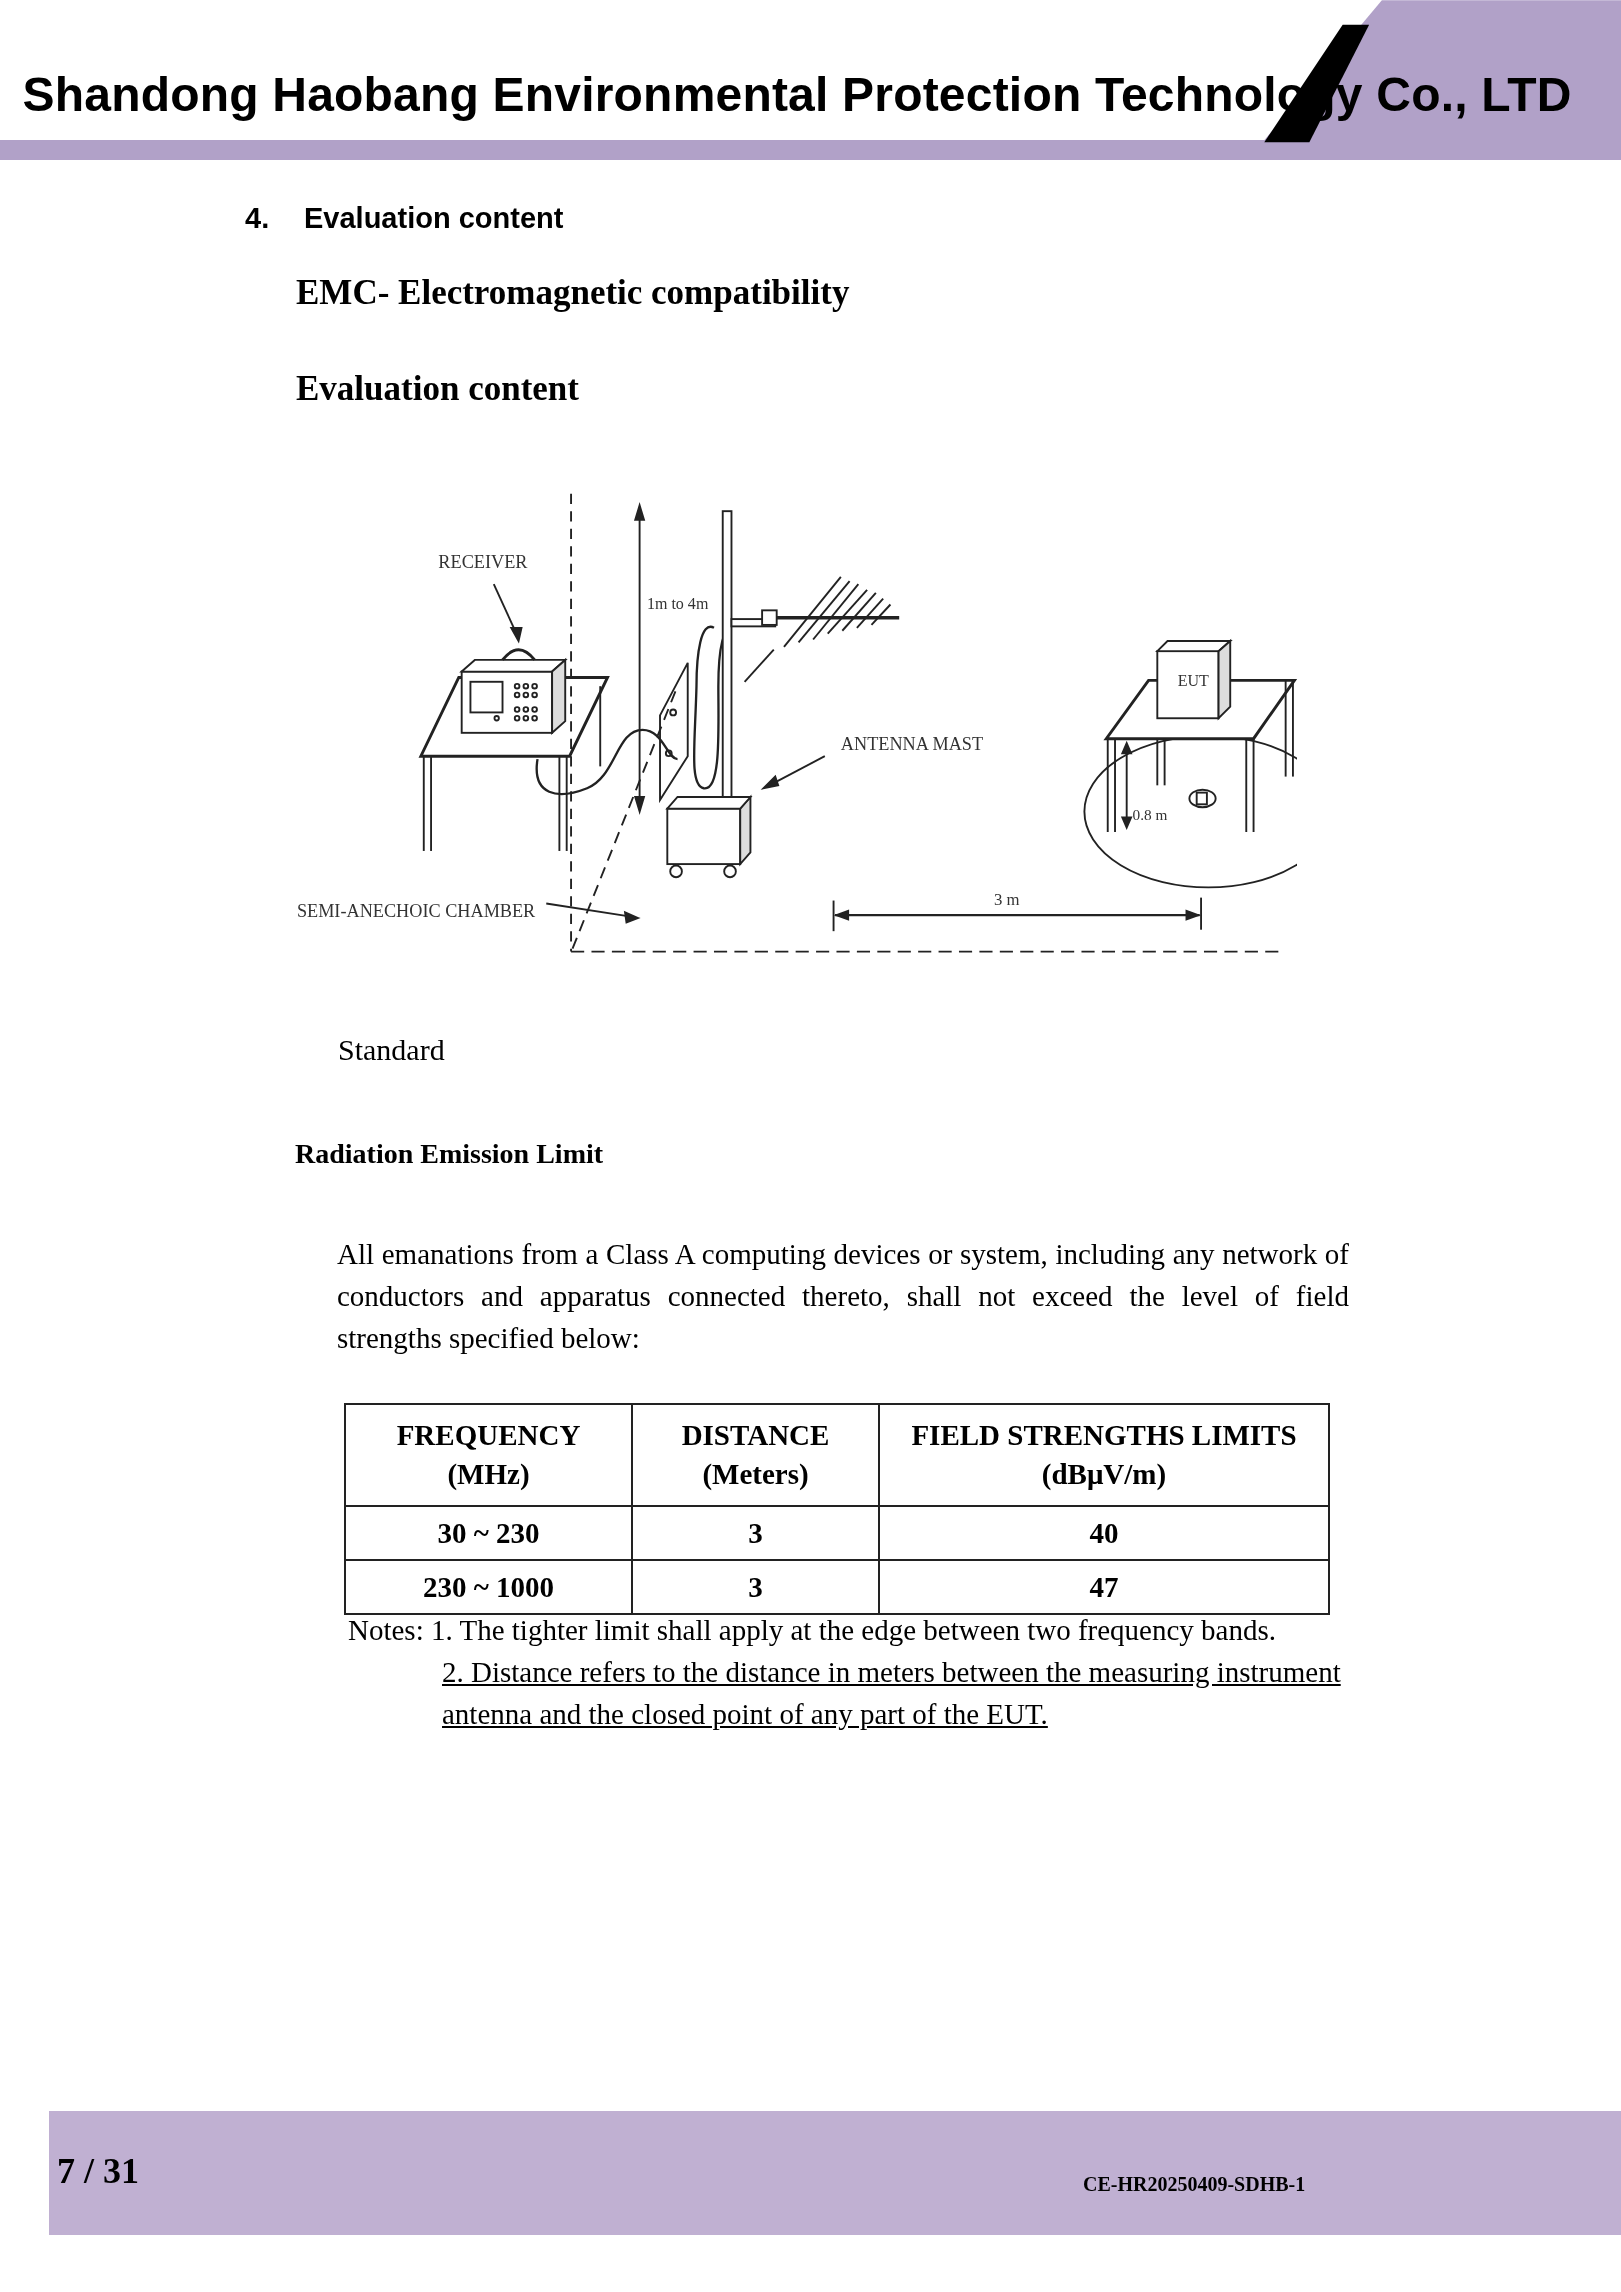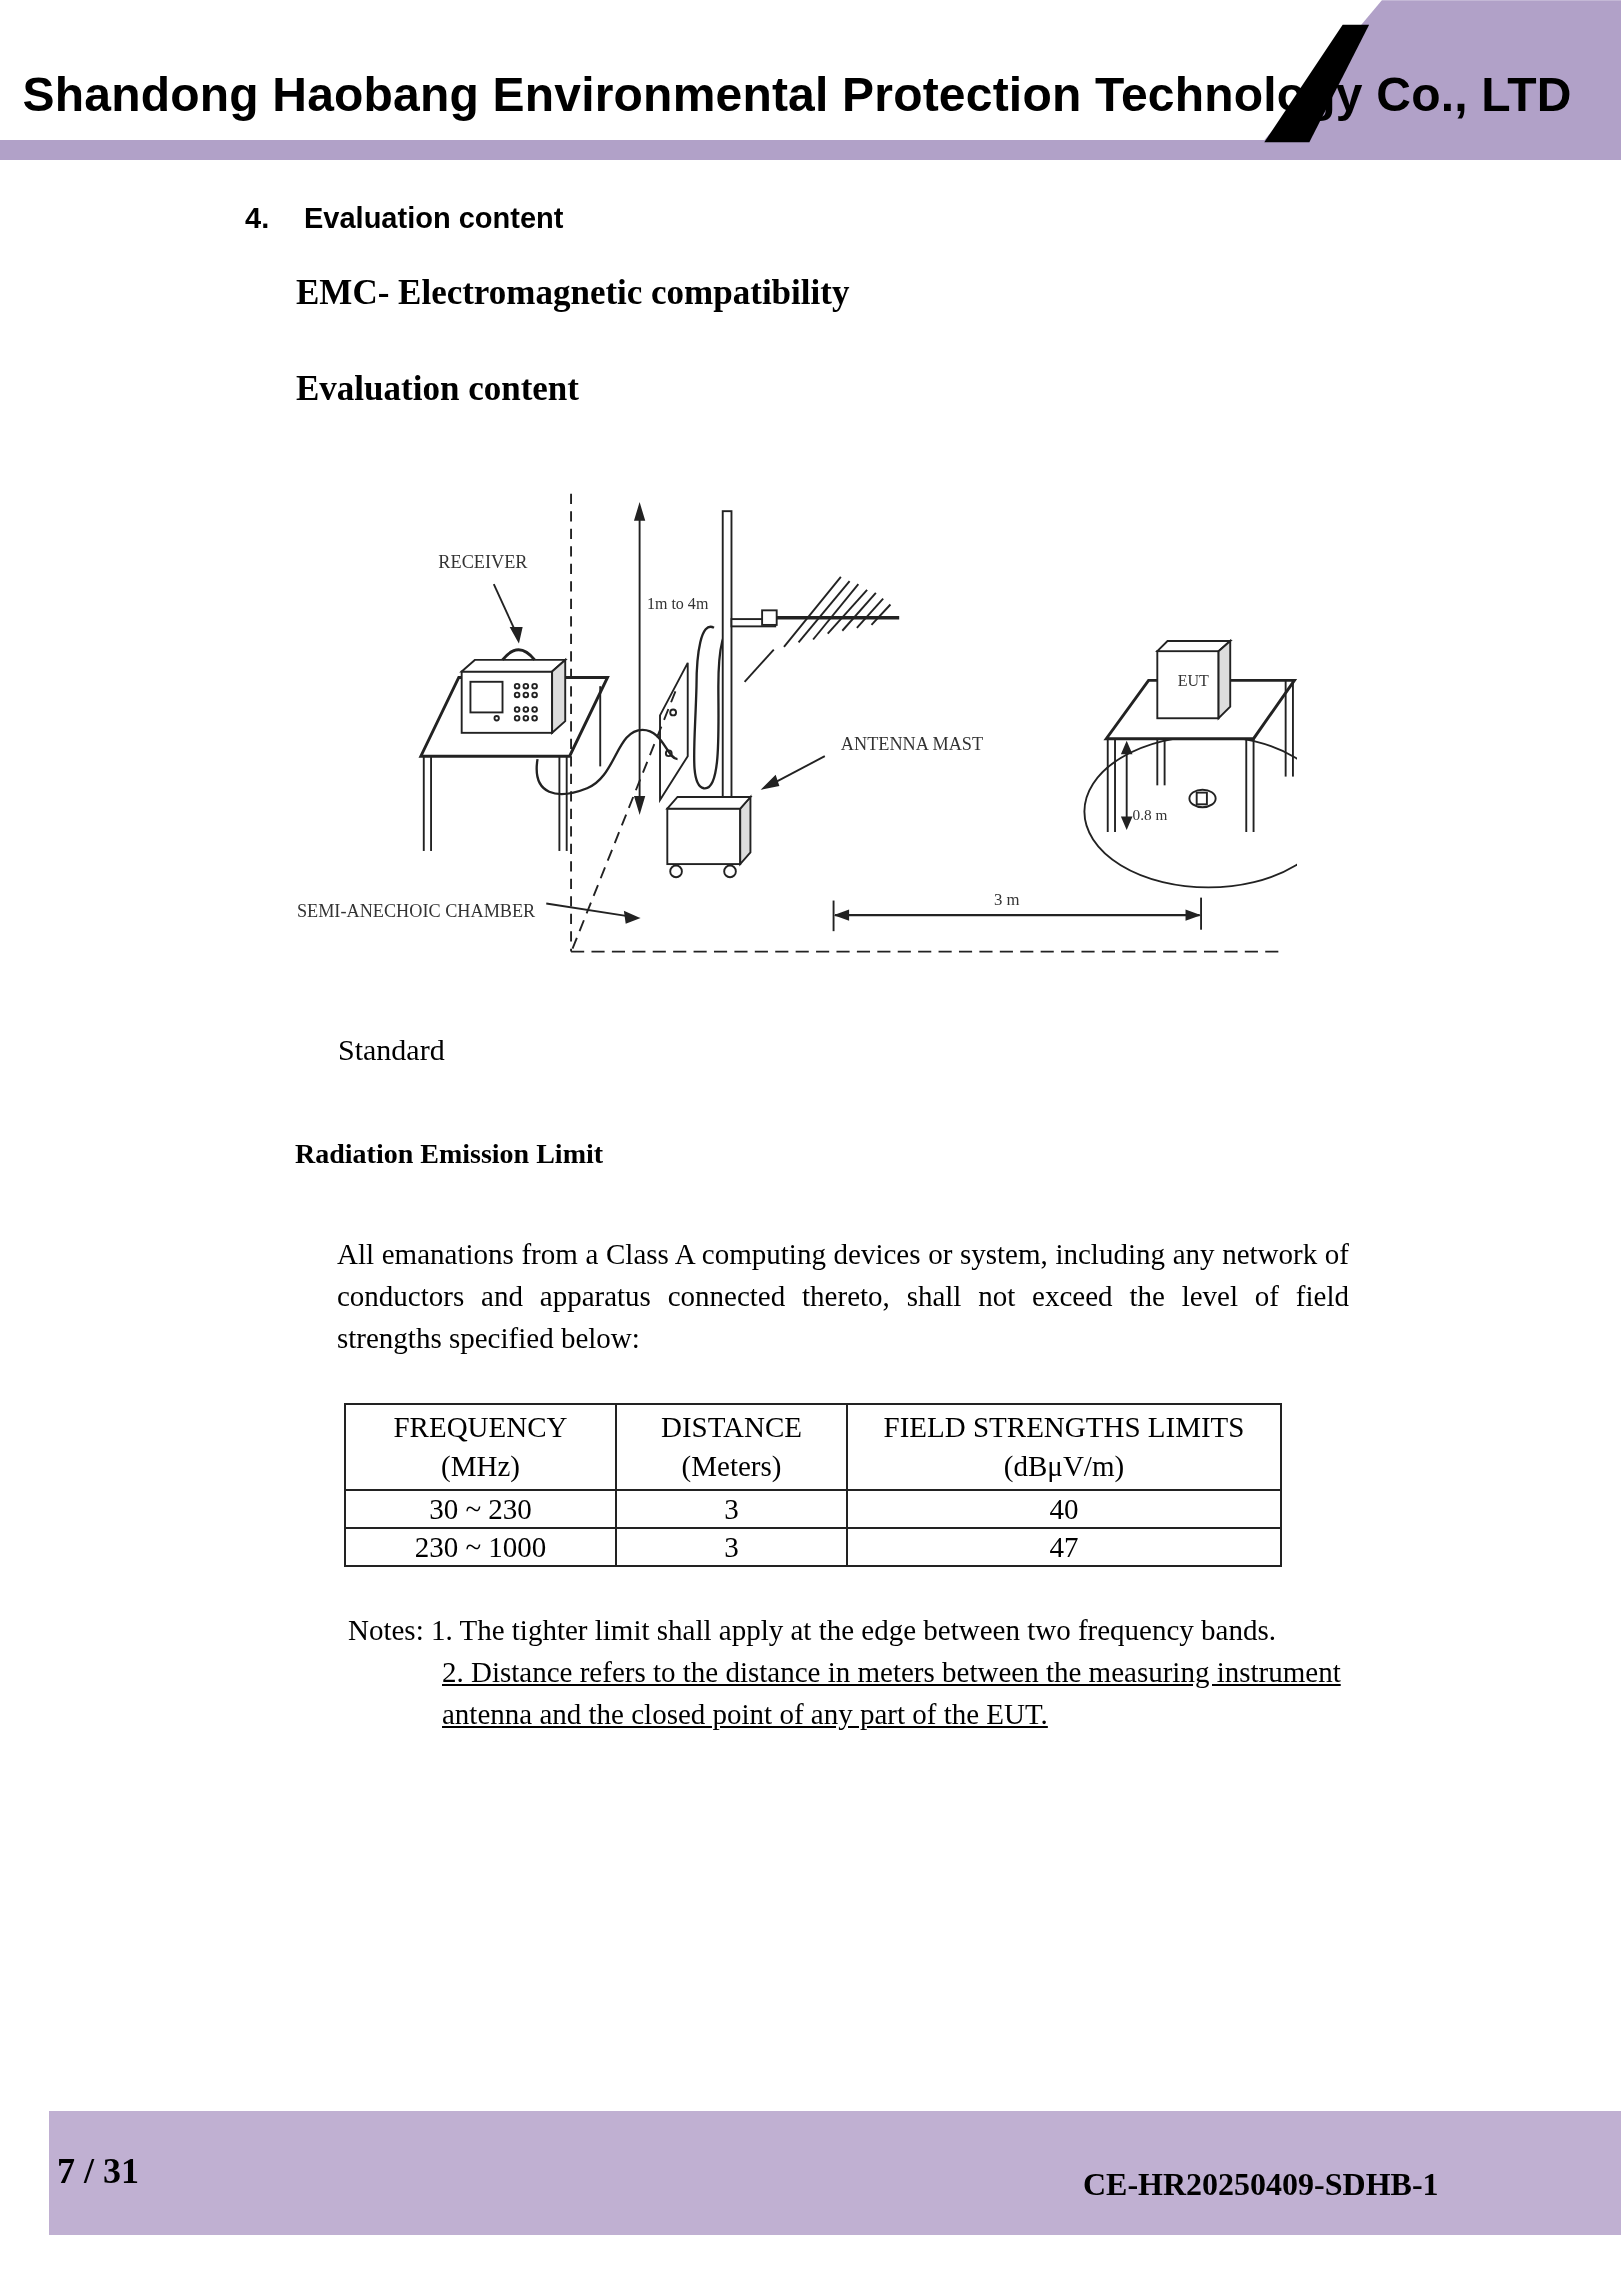--- a/index.html
+++ b/index.html
@@ -14,31 +14,31 @@
   #sec-num { left:245px; top:201px; font-family:"Liberation Sans", sans-serif; font-weight:bold; font-size:29px; line-height:35px; }
   #sec-title { left:304px; top:201px; font-family:"Liberation Sans", sans-serif; font-weight:bold; font-size:29px; line-height:35px; }
   #emc-title { left:296px; top:272px; font-weight:bold; font-size:35px; line-height:41px; }
   #eval-title { left:296px; top:368px; font-weight:bold; font-size:35px; line-height:41px; }
   #diagram { position:absolute; left:287px; top:482px; }
   #standard { left:338px; top:1007px; font-size:30px; line-height:35px;margin-top:25px; }
   #rad-title { left:295px; top:1137px; font-weight:bold; font-size:28px; line-height:33px; }
   #para { position:absolute; left:337px; top:1233px; width:1012px; font-size:29px; line-height:42px; text-align:justify; text-align-last:left; }
   
   #limits-table { position:absolute; left:344px; top:1403px; border-collapse:collapse; font-size:29px; line-height:37px; }
-  #limits-table td, #limits-table th { border:2px solid #222; text-align:center; font-weight:normal; padding:0; }
+  #limits-table td, #limits-table th { border:2px solid #222; text-align:center; font-weight:bold; padding:8px; }
   #limits-table th { height:84px; vertical-align:middle; line-height:39px; }
   #limits-table td { height:36px; line-height:35px; }
   .c1 { width:269px; } .c2 { width:229px; } .c3 { width:432px; }
   #notes { position:absolute; left:348px; top:1565px; width:1027px; font-size:29px; line-height:42px;margin-top:44px; }
   #note1 { text-align:justify; text-align-last:left; }
   #note2 { padding-left:94px; width:933px;text-decoration:underline; }
   
   #footer { position:absolute; left:49px; top:2111px; width:1572px; height:124px; background:#c0b0d2; }
   #page-num { left:57px; top:2152px; font-weight:bold; font-size:36px; line-height:39px; }
-  #doc-id { left:1083px; top:2167px; font-weight:bold; font-size:32px; line-height:35px;text-align:right; }
+  #doc-id { left:1083px; top:2167px; font-weight:bold; font-size:20px; line-height:35px;text-align:right; }
   svg text { font-family:"Liberation Serif", serif; }
 </style>
 </head>
 <body>
 
 <svg id="hdr-tab" width="1621" height="167" viewBox="0 0 1654 170">
   <polygon points="1410,0 1654,0 1654,163 1290,163 1290,143" fill="#b1a1c8"></polygon>
 </svg>
 <div id="hdr-band"></div>
 <div id="hdr-title" class="abs">Shandong Haobang Environmental Protection Technology Co., LTD</div>

